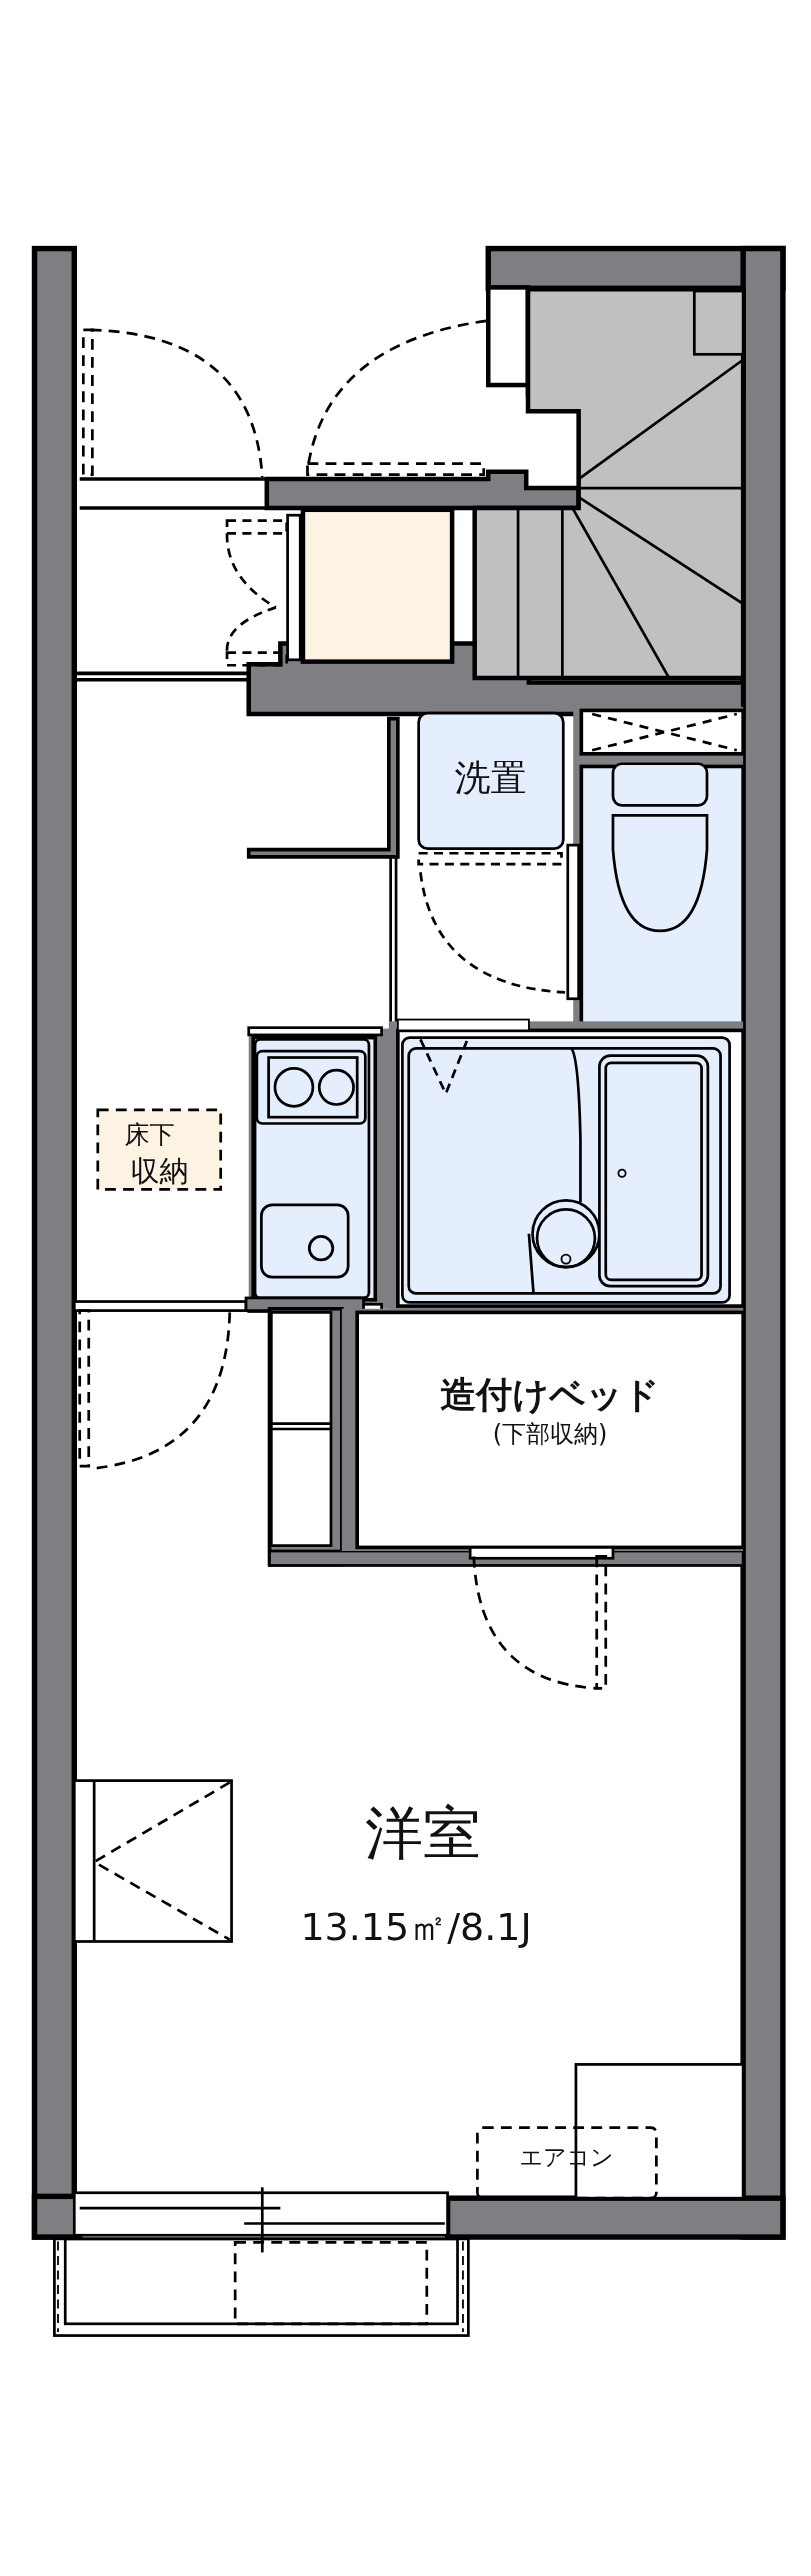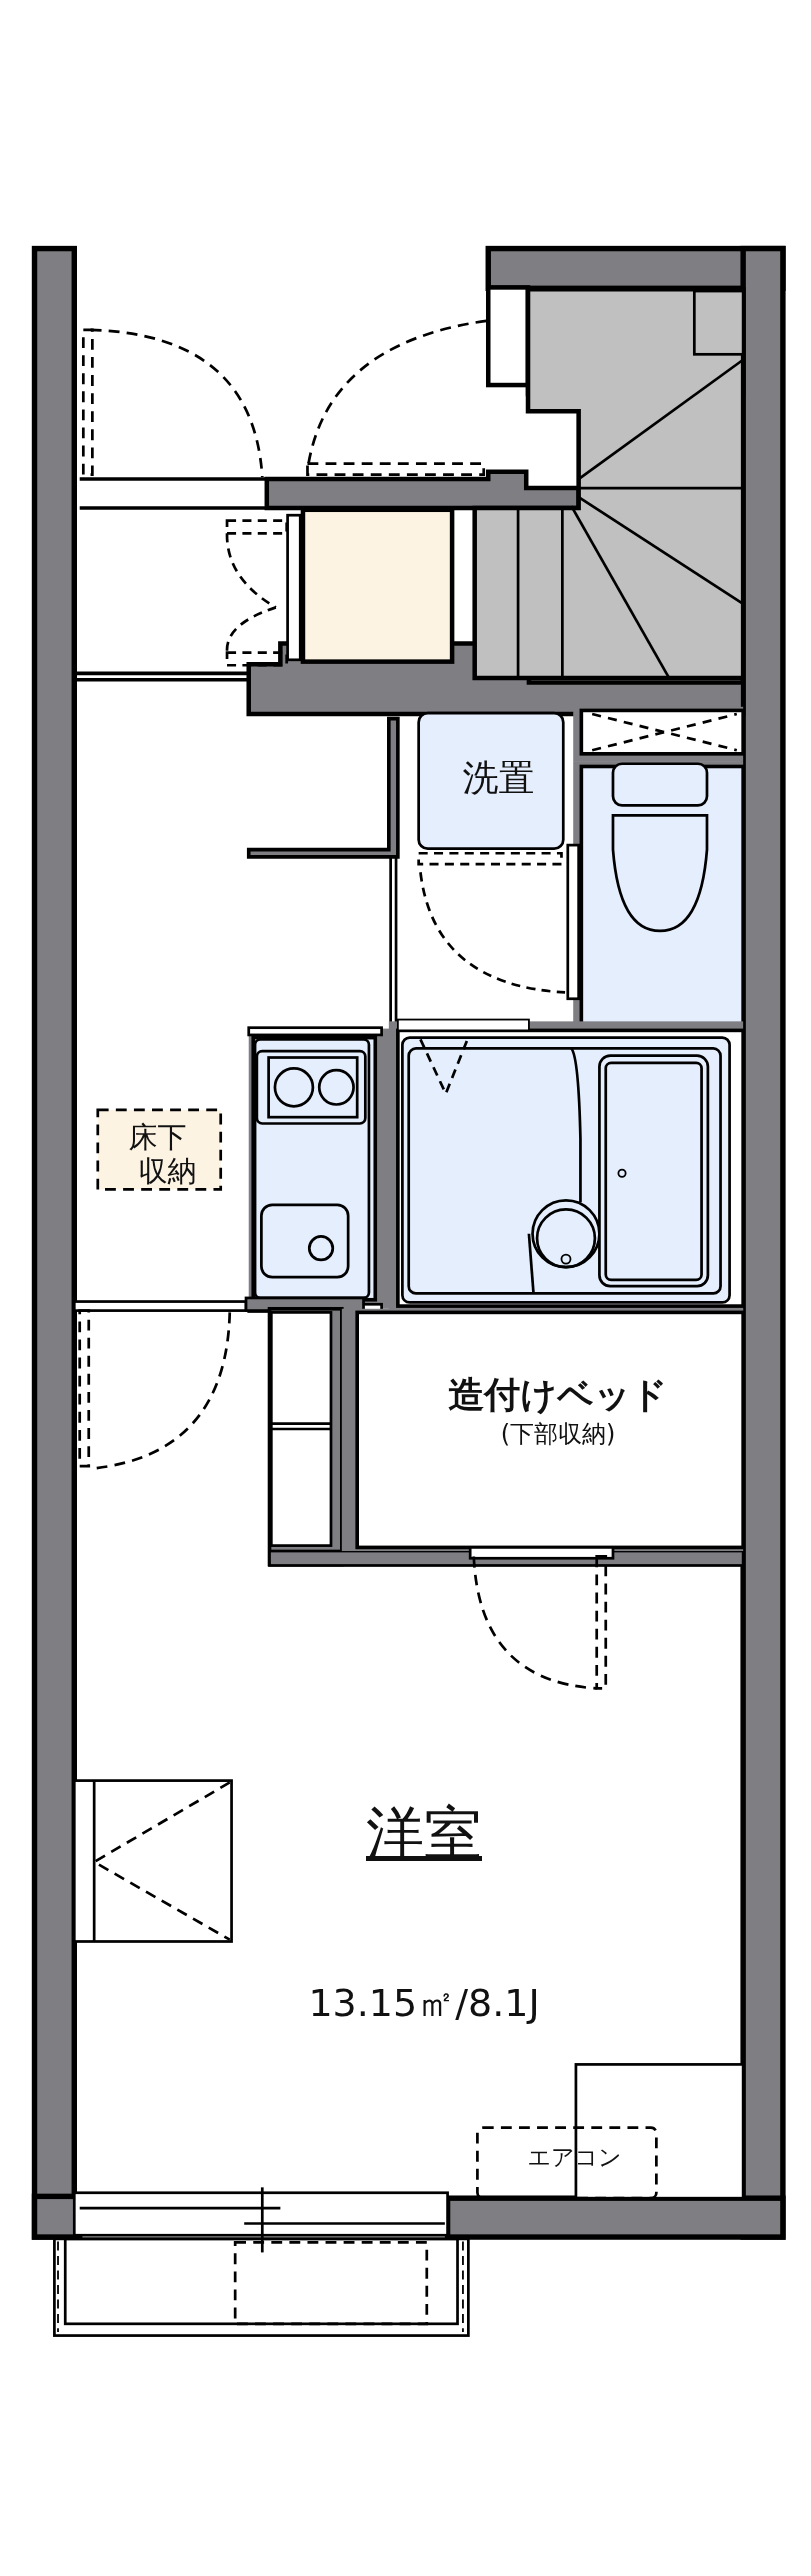--- a/index.html
+++ b/index.html
@@ -1,20 +1,20 @@
 <!DOCTYPE html>
 <html style="font-size:14.5px"><head>
 <meta charset="utf-8">
 <style>
   html, body { margin:0; padding:0; background:#ffffff; }
   body { width:812px; height:2576px; position:relative; overflow:hidden;
          font-family:"DejaVu Sans","Liberation Sans",sans-serif; }
   #plan { position:absolute; left:0; top:0; width:812px; height:2576px; }
   .lbl { position:absolute; color:#111; text-align:center; line-height:1.15;
-         font-family:"DejaVu Sans","Liberation Sans",sans-serif;padding-left:8px; }
+         font-family:"DejaVu Sans","Liberation Sans",sans-serif; }
 </style>
 </head>
 <body>
 
 <svg id="plan" viewBox="0 0 898 2850" xmlns="http://www.w3.org/2000/svg">
   <g stroke="#000" stroke-width="6" fill="#7f7e83">
 
     <rect x="38" y="275" width="44" height="2200"></rect>
 
     <rect x="540" y="275" width="326" height="44"></rect>
@@ -173,23 +173,23 @@
     <rect x="60" y="2477" width="458" height="107" fill="none" stroke="#000" stroke-width="3"></rect>
     <rect x="72" y="2477" width="434" height="94" fill="none" stroke="#000" stroke-width="3"></rect>
     <rect x="260" y="2481" width="212" height="90" fill="none" stroke="#000" stroke-width="3" stroke-dasharray="12,8"></rect>
     <line x1="64" y1="2480" x2="64" y2="2580" stroke="#000" stroke-width="2" stroke-dasharray="10,6"></line>
     <line x1="512" y1="2480" x2="512" y2="2580" stroke="#000" stroke-width="2" stroke-dasharray="10,6"></line>
   </g>
 </svg>
 
 <div class="lbl" style="left:418px; top:757px; width:145px; font-size:36px;">洗置</div>
 
-<div class="lbl" style="left:98px; top:1121px; width:103px; font-size:29px;">床下</div>
+<div class="lbl" style="left:98px; top:1121px; width:103px; font-size:25px;">床下</div>
 <div class="lbl" style="left:98px; top:1155px; width:123px; font-size:29px;">収納</div>
 
 <div class="lbl" style="left:357px; top:1374px; width:386px; font-size:36px;font-weight:bold;">造付けベッド</div>
 <div class="lbl" style="left:357px; top:1421px; width:386px; font-size:24px;">(下部収納)</div>
 
-<div class="lbl" style="left:235px; top:1800px; width:362px; font-size:58px;text-decoration:underline;">洋室</div>
-<div class="lbl" style="left:217px; top:1982px; width:398px; font-size:38px;">13.15㎡/8.1J</div>
+<div class="lbl" style="left:242px; top:1800px; width:362px; font-size:58px;">洋室</div>
+<div class="lbl" style="left:217px; top:1906px; width:398px; font-size:38px;">13.15㎡/8.1J</div>
 
 <div class="lbl" style="left:477px; top:2144px; width:179px; font-size:23px;">エアコン</div>
 
 
 </body></html>

